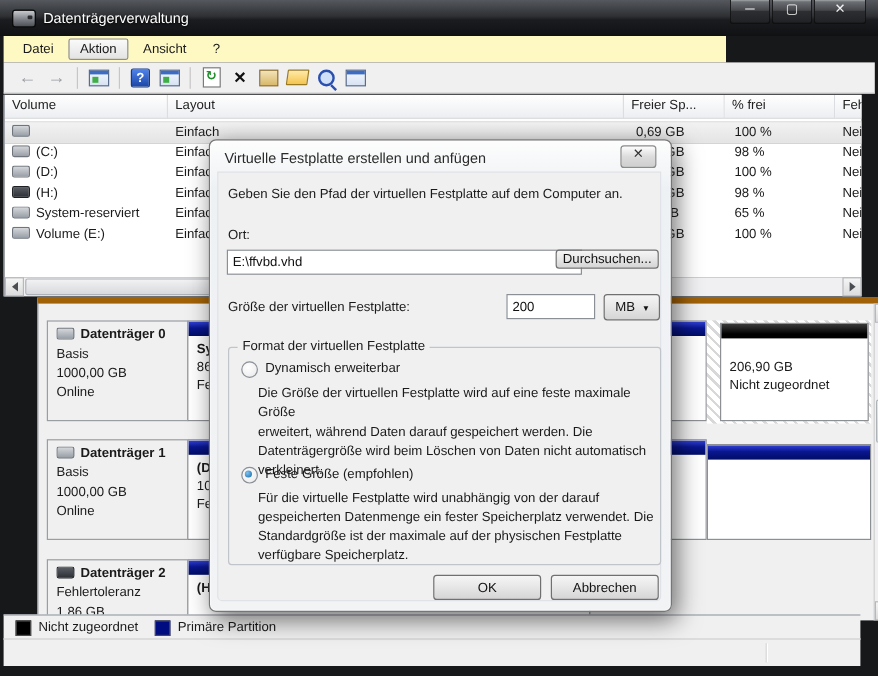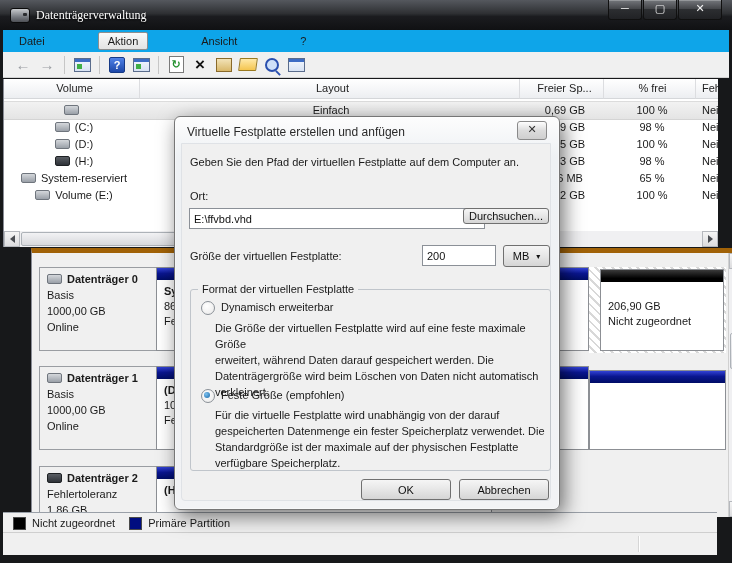--- a/index.html
+++ b/index.html
@@ -6,48 +6,48 @@
   body{width:732px;height:563px;position:relative;overflow:hidden;
        font-family:"Liberation Sans","DejaVu Sans",sans-serif;font-size:11px;color:#1a1a1a;
        background:#17181a;}
   .abs{position:absolute;}
   
   .titlebar{left:0;top:0;width:732px;height:30px;
     background:linear-gradient(180deg,#55585e 0%,#2e3033 45%,#1b1c1f 55%,#101113 100%);}
   .title-ico{left:10px;top:8px;width:18px;height:13px;border:1px solid #0a0a0a;border-radius:3px;
     background:linear-gradient(180deg,#c7cacd,#787c82 60%,#4d5055);}
   .title-ico:after{content:"";position:absolute;right:2px;top:4px;width:4px;height:3px;background:#2a2c2f;border-radius:1px;}
-  .title-text{left:36px;top:8px;color:#fff;font-size:12px;text-shadow:0 1px 2px #000;font-family:Liberation Serif, serif;}
+  .title-text{left:36px;top:8px;color:#fff;font-size:12px;text-shadow:0 1px 2px #000;}
   .winbtns{right:10px;top:0;display:flex;}
   .winbtn{width:32px;height:19px;margin-left:1px;border:1px solid #101010;border-top:none;border-radius:0 0 3px 3px;
     background:linear-gradient(180deg,#74777c 0%,#45474b 45%,#2c2e31 50%,#212225 100%);
     color:#f2f2f2;text-align:center;line-height:17px;font-size:11px;box-shadow:inset 0 1px 0 rgba(255,255,255,.25);}
   .winbtn.close{width:42px;}
   
-  .menubar{left:3px;top:30px;width:726px;height:22px;background:#0ea5e9;display:flex;align-items:center;padding-left:6px;box-sizing:border-box;gap:41px;}
+  .menubar{left:3px;top:30px;width:602px;height:22px;background:#fef9c3;display:flex;align-items:center;padding-left:6px;box-sizing:border-box;}
   .menu-item{padding:2px 9px;margin-right:2px;border:1px solid transparent;}
   .menu-item.active{border:1px solid #8e8e8e;border-radius:2px;background:linear-gradient(180deg,#fafafa,#e3e3e3);}
   .toolbar{left:3px;top:52px;width:726px;height:26px;background:#f0f0f0;border-bottom:1px solid #d2d2d2;
     display:flex;align-items:center;padding-left:8px;box-sizing:border-box;}
   .tb-sep{width:1px;height:18px;background:#c6c6c6;margin:0 5px;}
   .tb-ico{width:18px;height:18px;margin:0 3px;display:flex;align-items:center;justify-content:center;position:relative;}
   .arrow-glyph{font-size:15px;font-weight:bold;color:#9a9da2;line-height:1;}
   .win-ico{width:15px;height:12px;border:1px solid #5a6c8c;background:linear-gradient(180deg,#f4f8ff,#d7e2f3);position:relative;}
   .win-ico:before{content:"";position:absolute;left:0;top:0;right:0;height:3px;background:#3c6cc4;}
   .win-ico .accent{position:absolute;left:2px;bottom:2px;width:5px;height:5px;background:#3fae46;}
   .help-ico{width:14px;height:14px;background:linear-gradient(180deg,#4f82e8,#1d47a8);border:1px solid #173a86;border-radius:2px;
     color:#fff;font-weight:bold;font-size:11px;text-align:center;line-height:14px;}
   .page-ico{width:13px;height:15px;border:1px solid #7a7a7a;background:#fff;color:#1f8f2a;font-size:11px;font-weight:bold;text-align:center;line-height:14px;}
   .x-ico{color:#111;font-size:17px;font-weight:bold;line-height:1;}
   .prop-ico{width:14px;height:12px;border:1px solid #8a6a2a;background:linear-gradient(180deg,#f2e3b8,#d9b86a);}
   .folder-ico{width:16px;height:11px;border:1px solid #9a7a20;border-radius:1px;background:linear-gradient(180deg,#ffe9a8,#f4c54f);transform:skewX(-8deg);}
   .mag-ico{width:10px;height:10px;border:2px solid #2a4fae;border-radius:50%;background:#cfe0f8;}
   .mag-ico:after{content:"";position:absolute;right:0px;bottom:0px;width:6px;height:2px;background:#2a4fae;transform:rotate(45deg);}
   
-  .list{left:3px;top:79px;width:714px;height:152px;background:#fff;border-left:1px solid #898c95;overflow:hidden;text-align:center;}
+  .list{left:3px;top:79px;width:714px;height:152px;background:#fff;border-left:1px solid #898c95;overflow:hidden;}
   .hdr-cell{top:0;height:20px;box-sizing:border-box;background:linear-gradient(180deg,#ffffff,#f4f5f7 60%,#eceef1);
     border-right:1px solid #dcdde0;border-bottom:1px solid #d5d7da;padding:3px 0 0 6px;color:#222;}
   .lrow{left:0;width:714px;height:17px;}
   .lrow.sel{background:linear-gradient(180deg,#f2f2f2,#e4e4e4);border-top:1px solid #dcdcdc;border-bottom:1px solid #d4d4d4;}
   .lcell{top:2px;white-space:nowrap;overflow:hidden;}
   .disk-ico{display:inline-block;width:13px;height:8px;border:1px solid #6f757d;border-radius:2px;
     background:linear-gradient(180deg,#d4d7db,#9aa0a8);vertical-align:-1px;margin-right:5px;}
   .disk-ico.dark{background:linear-gradient(180deg,#5a5e64,#2e3238);border-color:#1d2023;}
   .disk-ico:after{content:"";position:absolute;}
   

